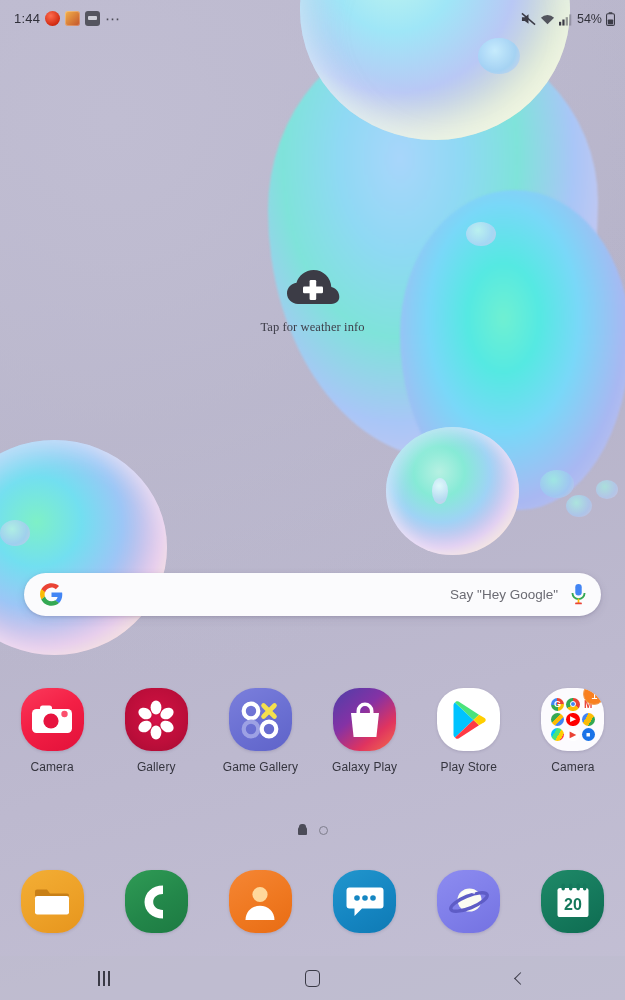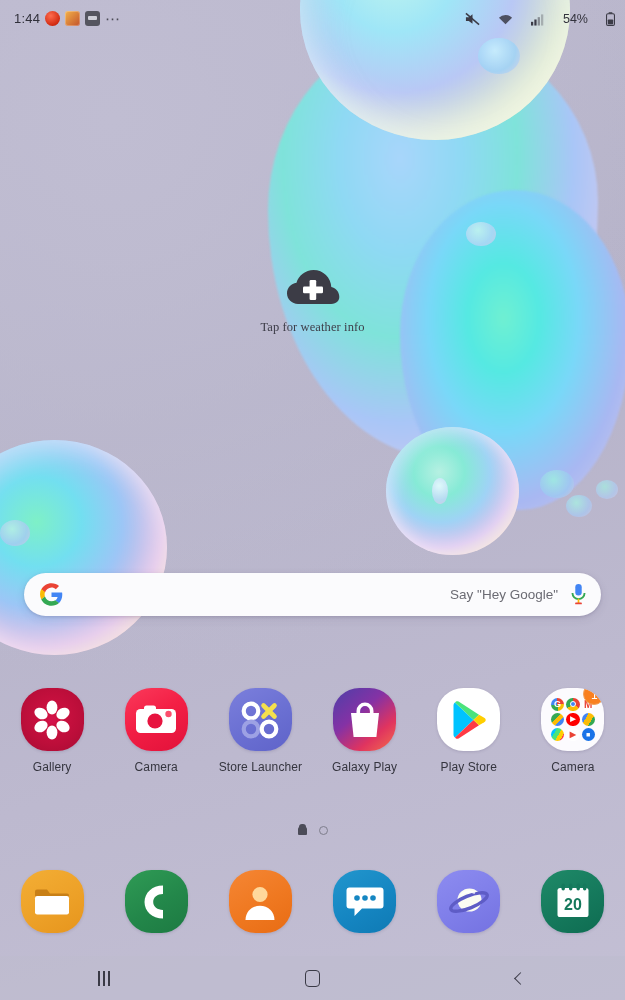--- a/index.html
+++ b/index.html
@@ -67,21 +67,21 @@
     background:radial-gradient(circle at 45% 30%, #e6fbff, #bcd9f5 70%, #d2cee7); opacity:.9; }
 
   
   .statusbar {
     position:absolute; left:0; top:0; width:100%; height:26px;
     display:flex; align-items:flex-end; padding:0 10px 0 14px;
     font-size:12.5px; color:#3b3b46; z-index:20;
   }
   .sb-left { display:flex; align-items:center; gap:5px; }
   .sb-time { font-size:13px; color:#30303a; letter-spacing:.2px; }
-  .sb-right { margin-left:auto; display:flex; align-items:center; gap:18px; }
+  .sb-right { margin-left:auto; display:flex; align-items:center; gap:4px; }
   .sb-batt-text { font-size:12.5px; color:#33333d; margin-left:1px; }
   .ni { width:15px; height:15px; display:inline-block; border-radius:3px; }
   .ni-red { background:radial-gradient(circle at 38% 32%, #ff6b4d, #d12a11 70%, #9d1a08); border-radius:50%; }
   .ni-game { background:linear-gradient(135deg,#f3b24a,#c2522b); border-radius:3px;
     box-shadow: inset 0 0 0 1px rgba(255,255,255,.25); }
   .ni-card { background:#55555f; border-radius:3px; position:relative; }
   .ni-card:after { content:""; position:absolute; left:3px; top:5px; width:9px; height:4px;
     background:#cfcfd8; border-radius:1px; }
   .ni-dots { color:#4a4a55; font-size:15px; line-height:10px; letter-spacing:1px; }
 
@@ -244,61 +244,61 @@
       <rect x="5.6" y="1" width="6.8" height="12" rx="3.4" fill="#4285F4"></rect>
       <path d="M2.6 10.5a6.4 6.4 0 0 0 12.8 0" fill="none" stroke="#34A853" stroke-width="2"></path>
       <rect x="8.1" y="16.5" width="1.8" height="4.6" fill="#FBBC05"></rect>
       <rect x="5.4" y="20.6" width="7.2" height="1.8" rx=".9" fill="#EA4335"></rect>
     </svg>
   </div>
 
   <div class="appgrid">
 
     <div class="app">
+      <div class="icon ic-camera">
+        <svg width="44" height="34" viewBox="0 0 44 34">
+          <rect x="2" y="6" width="40" height="24" rx="4.5" fill="#ffffff"></rect>
+          <rect x="10" y="2.5" width="12" height="6" rx="2.5" fill="#ffffff"></rect>
+          <circle cx="21" cy="18" r="7.6" fill="#e7143f"></circle>
+          <circle cx="34.5" cy="11" r="3.2" fill="#fb4f6d"></circle>
+        </svg>
+      </div>
+      <div class="applabel">Camera</div>
+    </div>
+
+    <div class="app">
       <div class="icon ic-gallery">
         <svg width="42" height="42" viewBox="0 0 42 42">
           <g fill="#ffffff">
             <ellipse cx="21" cy="8.5" rx="5.4" ry="7"></ellipse>
             <ellipse cx="21" cy="33.5" rx="5.4" ry="7"></ellipse>
             <ellipse cx="32" cy="14.5" rx="5.4" ry="7" transform="rotate(60 32 14.5)"></ellipse>
             <ellipse cx="10" cy="27.5" rx="5.4" ry="7" transform="rotate(60 10 27.5)"></ellipse>
             <ellipse cx="32" cy="27.5" rx="5.4" ry="7" transform="rotate(-60 32 27.5)"></ellipse>
             <ellipse cx="10" cy="14.5" rx="5.4" ry="7" transform="rotate(-60 10 14.5)"></ellipse>
           </g>
           <circle cx="21" cy="21" r="4" fill="#d3124a"></circle>
         </svg>
       </div>
       <div class="applabel">Gallery</div>
     </div>
 
     <div class="app">
-      <div class="icon ic-camera">
-        <svg width="44" height="34" viewBox="0 0 44 34">
-          <rect x="2" y="6" width="40" height="24" rx="4.5" fill="#ffffff"></rect>
-          <rect x="10" y="2.5" width="12" height="6" rx="2.5" fill="#ffffff"></rect>
-          <circle cx="21" cy="18" r="7.6" fill="#e7143f"></circle>
-          <circle cx="34.5" cy="11" r="3.2" fill="#fb4f6d"></circle>
-        </svg>
-      </div>
-      <div class="applabel">Camera</div>
-    </div>
-
-    <div class="app">
       <div class="icon ic-game">
         <svg width="40" height="40" viewBox="0 0 40 40">
           <circle cx="11" cy="11" r="7.3" fill="none" stroke="#ffffff" stroke-width="4.2"></circle>
           <circle cx="11" cy="29" r="7.3" fill="none" stroke="#9da1e4" stroke-width="4.2"></circle>
           <circle cx="29" cy="29" r="7.3" fill="none" stroke="#ffffff" stroke-width="4.2"></circle>
           <g stroke="#f4e04d" stroke-width="4.6" stroke-linecap="round">
             <line x1="23.5" y1="5.5" x2="34.5" y2="16.5"></line>
             <line x1="34.5" y1="5.5" x2="23.5" y2="16.5"></line>
           </g>
         </svg>
       </div>
-      <div class="applabel">Store Launcher</div>
+      <div class="applabel">Game Gallery</div>
     </div>
 
     <div class="app">
       <div class="icon ic-galaxy">
         <svg width="38" height="40" viewBox="0 0 38 40">
           <path d="M5 13h28l-2.6 24H7.6z" fill="#ffffff"></path>
           <path d="M12.3 15V11a6.7 6.7 0 0 1 13.4 0v4" fill="none" stroke="#ffffff" stroke-width="3.6"></path>
         </svg>
       </div>
       <div class="applabel">Galaxy Play</div>

